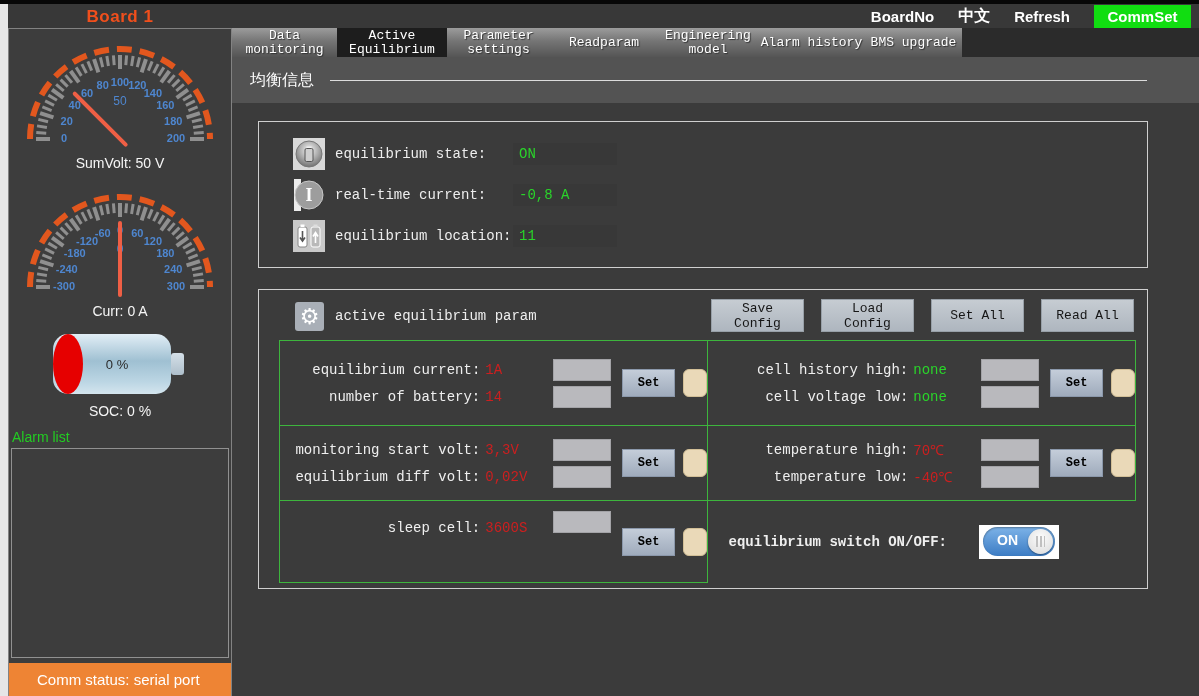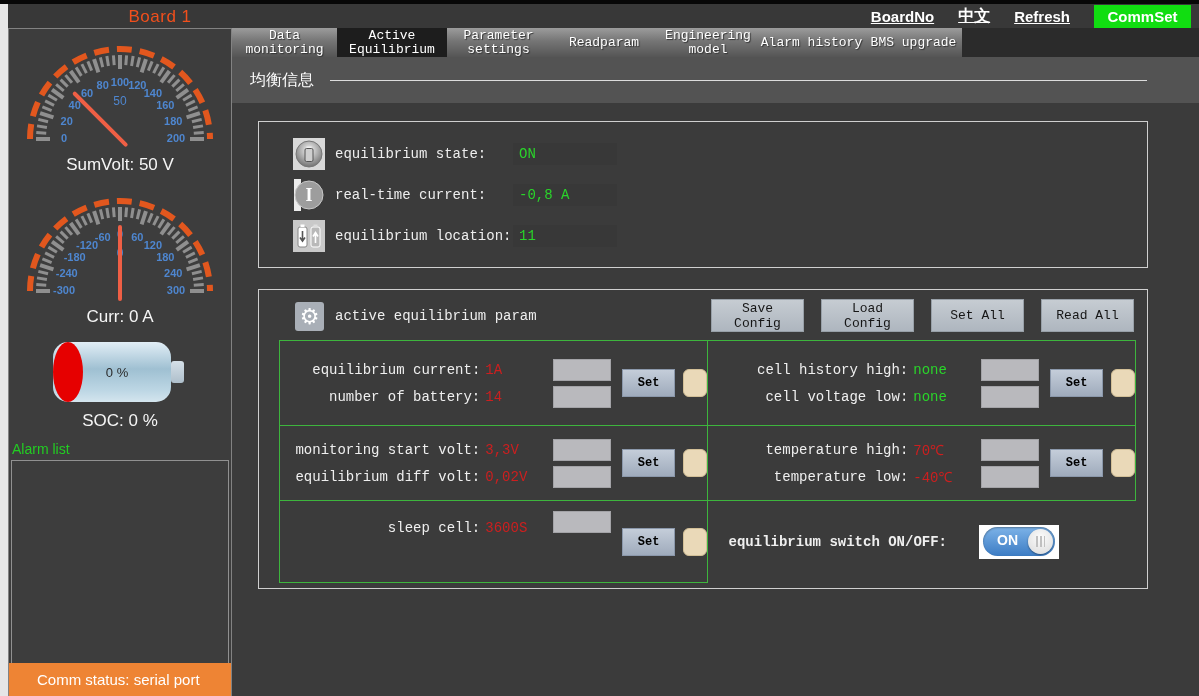--- a/index.html
+++ b/index.html
@@ -5,41 +5,41 @@
   html,body{margin:0;padding:0;background:#222;}
   .screen{position:relative;width:1199px;height:696px;background:#3b3b3b;overflow:hidden;
           font-family:"Liberation Sans",sans-serif;}
   .mono{font-family:"Liberation Mono","DejaVu Sans Mono",monospace;}
 
   
   .top-black{position:absolute;left:0;top:0;width:1199px;height:4px;background:#070707;}
   .left-strip{position:absolute;left:0;top:4px;width:8px;height:692px;background:#e6e6e6;border-right:1px solid #b5b5b5;}
   .topbar{position:absolute;left:8px;top:4px;width:1191px;height:24px;background:#383838;}
   .board-title{position:absolute;left:0;top:3px;width:224px;text-align:center;color:#f14f1c;
-               font-weight:normal;font-size:17px;letter-spacing:.5px;padding-left:40px;}
+               font-weight:bold;font-size:17px;letter-spacing:.5px;}
   .topbar-right{position:absolute;right:8px;top:0;height:24px;display:flex;align-items:center;gap:24px;}
-  .toplink{color:#fff;font-size:15px;font-weight:bold;cursor:pointer;text-decoration:underline;}
+  .toplink{color:#fff;font-size:15px;font-weight:bold;cursor:pointer;}
   .toplink.lang{font-weight:bold;font-size:16px;}
   .commset-btn{background:#11dd11;border:none;color:#fff;font-weight:bold;font-size:15px;
                width:97px;height:23px;cursor:pointer;font-family:"Liberation Sans",sans-serif;}
 
   
   .tabbar{position:absolute;left:232px;top:28px;height:29px;width:967px;display:flex;background:#2b2b2b;}
   .tab{height:29px;display:flex;align-items:center;justify-content:center;text-align:center;
        color:#fff;font-size:13px;line-height:1.05;cursor:pointer;
        background:linear-gradient(180deg,#9c9c9c 0%,#757575 45%,#555 100%);
        text-shadow:1px 1px 1px #333;}
   .tab.active{background:#1d1d1d;text-shadow:none;}
   .t0{width:105px}.t1{width:110px}.t2{width:103px}.t3{width:108px}.t4{width:100px}.t5{width:107px}.t6{width:97px}
 
   
   .sidebar{position:absolute;left:8px;top:28px;width:224px;height:668px;background:#3d3d3d;
            border:1px solid #828282;border-bottom:none;box-sizing:border-box;}
   .gauge-wrap{width:212px;margin:8px auto 0 auto;}
-  .gauge-caption{color:#f5f5f5;font-size:17px;text-align:center;margin-top:-2px;}
+  .gauge-caption{color:#f5f5f5;font-size:14px;text-align:center;margin-top:-2px;}
   .battery-wrap{text-align:center;margin-top:12px;}
   .alarm-title{color:#22cc22;font-size:14px;padding-left:3px;margin-top:10px;}
   .alarm-box{margin:3px auto 0 auto;width:218px;height:210px;border:1px solid #919191;box-sizing:border-box;}
   .comm-bar{position:absolute;left:0;bottom:0;width:222px;height:33px;background:#ee8434;
             display:flex;align-items:center;color:#fff;font-size:15px;padding-left:28px;box-sizing:border-box;}
 
   
   .main{position:absolute;left:232px;top:57px;width:967px;height:639px;background:#3b3b3b;}
   .section-head{height:46px;background:#535353;display:flex;align-items:center;padding:0 52px 0 18px;}
   .section-title{color:#fff;font-size:16px;white-space:nowrap;}

